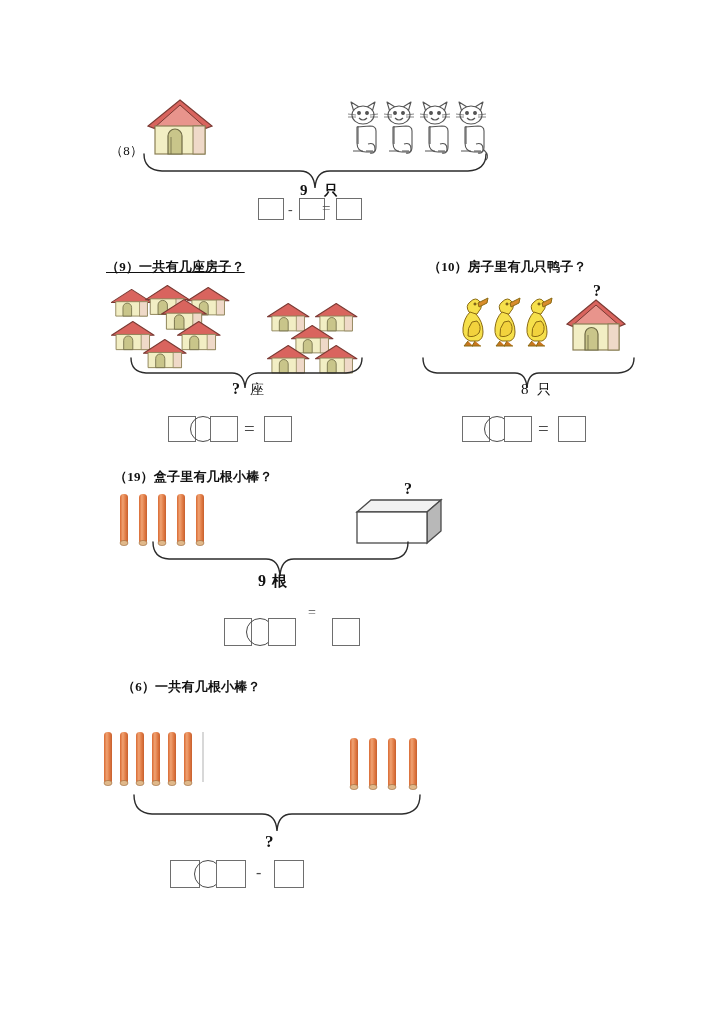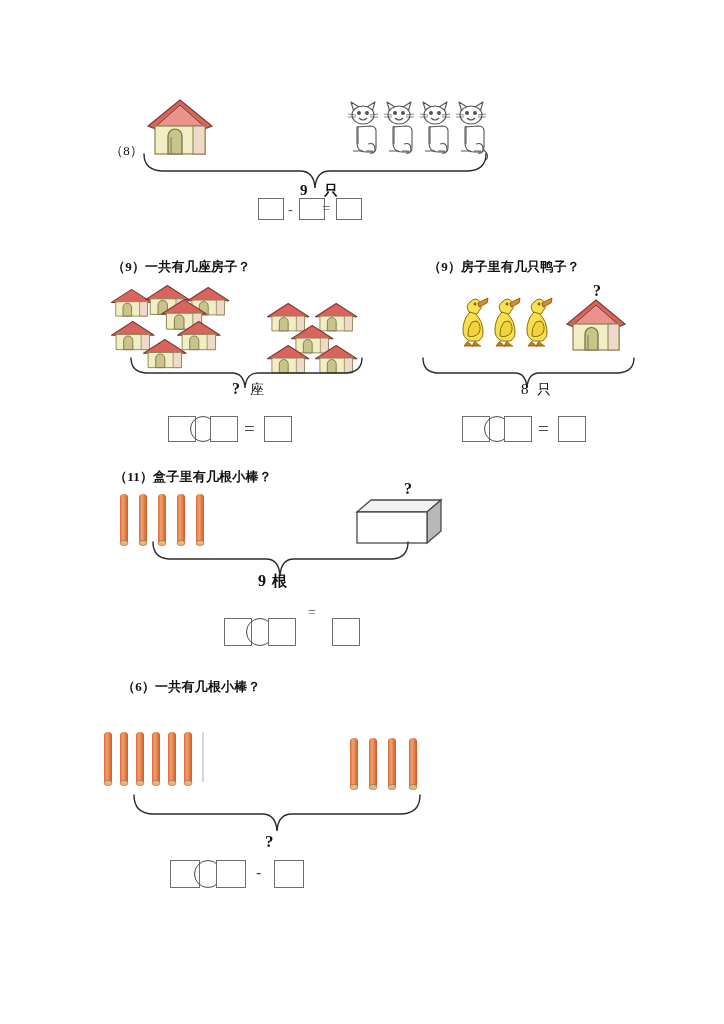--- a/index.html
+++ b/index.html
@@ -172,21 +172,21 @@
   <div class="count-label" style="left:324px; top:182px; font-size:14px; font-family:'DejaVu Sans',sans-serif;">只</div>
 
   <div class="ansrow" style="left:258px; top:196px; width:130px; height:28px;">
     <div class="abox" style="left:0px; top:2px; width:26px; height:22px;"></div>
     <div class="aop" style="left:30px; top:7px; font-size:14px;">-</div>
     <div class="abox" style="left:41px; top:2px; width:26px; height:22px;"></div>
     <div class="aop" style="left:64px; top:5px; font-size:15px;">=</div>
     <div class="abox" style="left:78px; top:2px; width:26px; height:22px;"></div>
   </div>
 
-  <div class="q-label" style="left:112px; top:258px;">（9）一共有几座房子？</div>
+  <div class="q-label" style="left:106px; top:258px;text-decoration:underline;">（9）一共有几座房子？</div>
 
   <div class="art" style="left:108px; top:284px;">
     <svg width="135" height="82" viewBox="0 0 135 82">
       <g stroke-linejoin="round">
         <g transform="translate(2,4) scale(0.72)">
           <polygon points="30,2 58,20 2,20" fill="#d9645e" stroke="#7a3a33" stroke-width="1.4"></polygon>
           <rect x="8" y="19" width="44" height="20" fill="#f2eec4" stroke="#8a7f55" stroke-width="1.2"></rect>
           <rect x="41" y="19" width="11" height="20" fill="#efd9c8" stroke="#8a7f55" stroke-width="1"></rect>
           <path d="M18,39 L18,27 A6,6 0 0 1 30,27 L30,39 Z" fill="#c9c58a" stroke="#6f6a45" stroke-width="1.1"></path>
         </g>
@@ -277,21 +277,21 @@
   <div class="count-label" style="left:250px; top:381px; font-size:14px; font-family:'DejaVu Sans',sans-serif; font-weight:400;">座</div>
 
   <div class="ansrow" style="left:168px; top:414px; width:140px; height:32px;">
     <div class="abox" style="left:0px; top:2px; width:28px; height:26px;"></div>
     <div class="acirc" style="left:22px; top:2px; width:26px; height:26px;"></div>
     <div class="abox" style="left:42px; top:2px; width:28px; height:26px;"></div>
     <div class="aop" style="left:76px; top:5px; font-size:19px;">=</div>
     <div class="abox" style="left:96px; top:2px; width:28px; height:26px;"></div>
   </div>
 
-  <div class="q-label" style="left:428px; top:258px;">（9）房子里有几只鸭子？</div>
+  <div class="q-label" style="left:428px; top:258px;">（10）房子里有几只鸭子？</div>
 
   <div class="art" style="left:452px; top:288px;">
     <svg width="108" height="66" viewBox="0 0 108 66">
       <g stroke="#8a6a12" stroke-width="1" stroke-linejoin="round">
         <g transform="translate(0,4)">
           <path d="M18,10 Q24,4 28,10 Q31,15 27,19 L25,22 Q20,24 17,20 Q13,14 18,10 Z" fill="#f6e04b"></path>
           <path d="M26,11 L36,6 L35,11 L27,15 Z" fill="#d98c2b"></path>
           <path d="M18,20 Q12,26 11,36 Q10,46 18,49 L26,49 Q31,47 31,40 Q31,30 24,22 Z" fill="#f6e04b"></path>
           <path d="M20,30 Q15,36 16,44 Q22,46 27,41 Q30,34 25,29 Z" fill="#f2d23d"></path>
           <path d="M16,49 L12,54 L21,54 M23,49 L20,54 L29,54" fill="#c8761f"></path>
@@ -340,21 +340,21 @@
   <div class="count-label" style="left:537px; top:381px; font-size:14px; font-family:'DejaVu Sans',sans-serif; font-weight:400;">只</div>
 
   <div class="ansrow" style="left:462px; top:414px; width:140px; height:32px;">
     <div class="abox" style="left:0px; top:2px; width:28px; height:26px;"></div>
     <div class="acirc" style="left:22px; top:2px; width:26px; height:26px;"></div>
     <div class="abox" style="left:42px; top:2px; width:28px; height:26px;"></div>
     <div class="aop" style="left:76px; top:5px; font-size:19px;">=</div>
     <div class="abox" style="left:96px; top:2px; width:28px; height:26px;"></div>
   </div>
 
-  <div class="q-label" style="left:114px; top:468px;">（11）盒子里有几根小棒？</div>
+  <div class="q-label" style="left:114px; top:468px;">（19）盒子里有几根小棒？</div>
 
   <div class="art" style="left:118px; top:492px;">
     <svg width="96" height="58" viewBox="0 0 96 58">
       <defs>
         <linearGradient id="sg" x1="0" y1="0" x2="1" y2="0">
           <stop offset="0%" stop-color="#d96a33"></stop>
           <stop offset="35%" stop-color="#f0a272"></stop>
           <stop offset="70%" stop-color="#e07b45"></stop>
           <stop offset="100%" stop-color="#c85f2c"></stop>
         </linearGradient>

